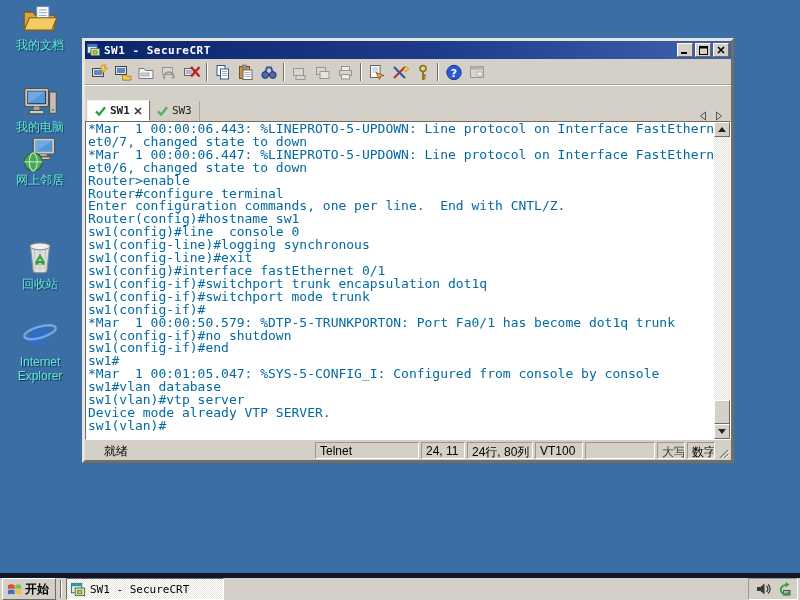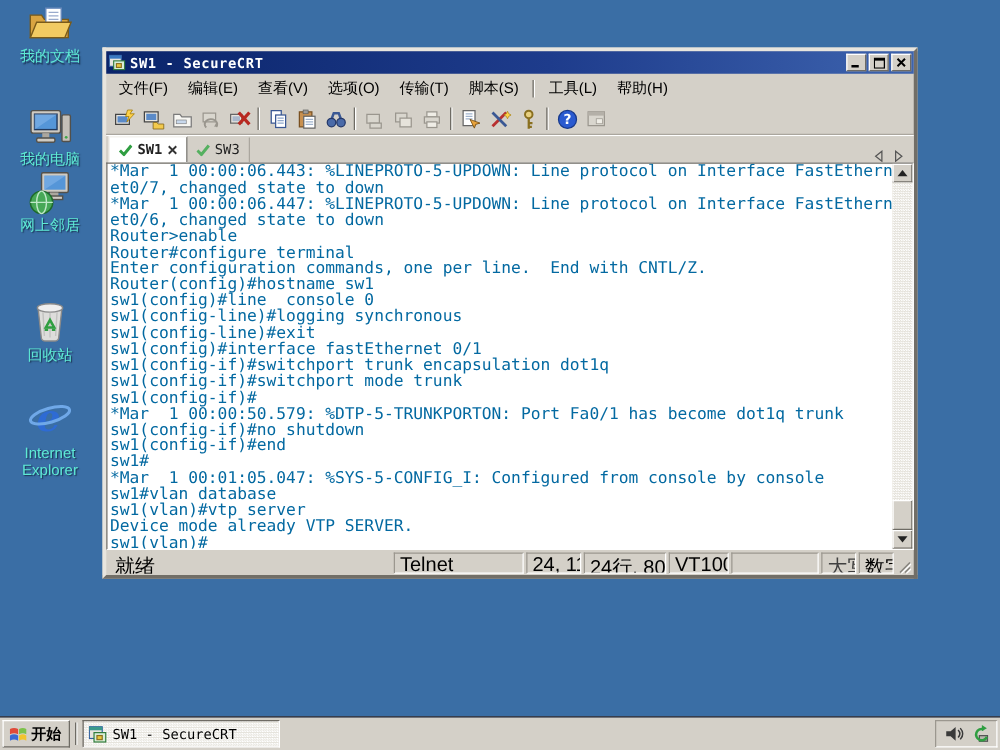--- a/index.html
+++ b/index.html
@@ -29,21 +29,21 @@
   .menubar { height:23px; flex:none; display:flex; align-items:center; padding-left:2px;
              font-size:12px; }
   .mi { padding:3px 8px; white-space:nowrap; }
   .msep { width:2px; height:14px; margin:0 3px; border-left:1px solid #6E6B64; border-right:1px solid #fff; }
 
   .toolbar { height:27px; flex:none; display:flex; align-items:center; padding-left:3px;
              border-bottom:1px solid #FFFFFF; box-shadow:inset 0 -2px 0 -1px #aaa69e; }
   .tbtn { width:23px; height:22px; display:flex; align-items:center; justify-content:center; }
   .tsep { width:2px; height:18px; margin:0 3px; border-left:1px solid #6E6B64; border-right:1px solid #fff; }
 
-  .tabbar { height:21px; flex:none; display:flex; align-items:flex-end; padding-left:2px;
+  .tabbar { height:35px; flex:none; display:flex; align-items:flex-end; padding-left:2px;
             background:#D4D0C8; }
   .tab { display:flex; align-items:center; gap:4px; padding:0 7px; height:20px;
          font:11px/18px "DejaVu Sans Mono", monospace; color:#222; }
   .tab.active { background:#fff; font-weight:bold; height:21px;
                 border:1px solid; border-color:#F4F2EE #6E6B64 #fff #F4F2EE; }
   .tab.inactive { border-right:1px solid #aaa69e; }
   .tabnav { margin-left:auto; display:flex; gap:8px; padding-right:8px; align-items:center; }
 
   
   .termwrap { flex:1; display:flex; background:#fff; margin:0;
@@ -56,30 +56,30 @@
           border:1px solid; border-color:#FFFFFF #6E6B64 #6E6B64 #FFFFFF; }
   .strack { flex:1; position:relative;
             background:repeating-conic-gradient(#FFFFFF 0% 25%, #E2DFD7 0% 50%) 0 0/2px 2px; }
   .sthumb { position:absolute; bottom:0; left:0; width:16px; height:24px; background:#D4D0C8;
             border:1px solid; border-color:#FFFFFF #6E6B64 #6E6B64 #FFFFFF; }
   .arr-up   { width:0; height:0; border-left:4px solid transparent; border-right:4px solid transparent; border-bottom:5px solid #222; }
   .arr-down { width:0; height:0; border-left:4px solid transparent; border-right:4px solid transparent; border-top:5px solid #222; }
 
   
   .statusbar { height:20px; flex:none; display:flex; align-items:center; gap:2px;
-               padding:2px 2px 1px 2px; font-size:16px; color:#000; }
+               padding:2px 2px 1px 2px; font-size:12px; color:#000;margin-left:12px; }
   .pane { height:17px; padding:1px 4px; white-space:nowrap; overflow:hidden;
           border:1px solid; border-color:#9b978f #FFFFFF #FFFFFF #9b978f; }
   .pane-ready { border:none; padding-left:5px; flex:1; }
   .dim { color:#404040; }
   .grip { flex:none; width:12px; height:12px; align-self:flex-end; }
 
   
   .taskbar { position:absolute; left:0; bottom:0; width:800px; height:27px; background:#D4D0C8;
-             border-top:1px solid #0f172a; display:flex; align-items:center; padding:0 2px; }
+             border-top:5px solid #0f172a; display:flex; align-items:center; padding:0 2px; }
   .startbtn { height:22px; display:flex; align-items:center; gap:3px; padding:0 6px 0 4px;
               font-weight:bold; font-size:12px; background:#D4D0C8;
               border:1px solid; border-color:#FFFFFF #6E6B64 #6E6B64 #FFFFFF; }
   .tbdiv { width:2px; height:18px; margin:0 4px; border-left:1px solid #6E6B64; border-right:1px solid #fff; }
   .taskitem { width:158px; height:22px; display:flex; align-items:center; gap:4px; padding:0 4px;
               background:repeating-conic-gradient(#FFFFFF 0% 25%, #E6E4DD 0% 50%) 0 0/2px 2px;
               border:1px solid; border-color:#6E6B64 #FFFFFF #FFFFFF #6E6B64;
               font:11px "DejaVu Sans Mono", monospace; white-space:nowrap; overflow:hidden; }
   .tray { margin-left:auto; height:22px; display:flex; align-items:center; gap:4px; padding:0 6px;
           border:1px solid; border-color:#9b978f #FFFFFF #FFFFFF #9b978f; }
@@ -168,31 +168,20 @@
           </svg>
       </div>
       <div class="wbtn">
         <svg width="8" height="8" viewBox="0 0 8 8">
             <path d="M1 1 L7 7 M7 1 L1 7" stroke="#000" stroke-width="1.6"></path>
           </svg>
       </div>
     </div>
   </div>
 
-  <div class="menubar">
-    <span class="mi">文件(F)</span>
-    <span class="mi">编辑(E)</span>
-    <span class="mi">查看(V)</span>
-    <span class="mi">选项(O)</span>
-    <span class="mi">传输(T)</span>
-    <span class="mi">脚本(S)</span>
-    <span class="msep"></span>
-    <span class="mi">工具(L)</span>
-    <span class="mi">帮助(H)</span>
-  </div>
 
   <div class="toolbar">
     <div class="tbtn">
       <svg width="18" height="17" viewBox="0 0 18 17">
         <rect x="1.5" y="4.5" width="11" height="8" fill="#E8E5DE" stroke="#444"></rect>
           <rect x="3" y="6" width="8" height="5" fill="#5A8AC8"></rect>
         <path d="M11 1 L15 1 L13 4 L16.5 4 L10.5 10.5 L12.2 6.2 L9.5 6.2 Z" fill="#FFD24A" stroke="#A07800" stroke-width="0.6"></path>
       </svg>
     </div>
     <div class="tbtn">

